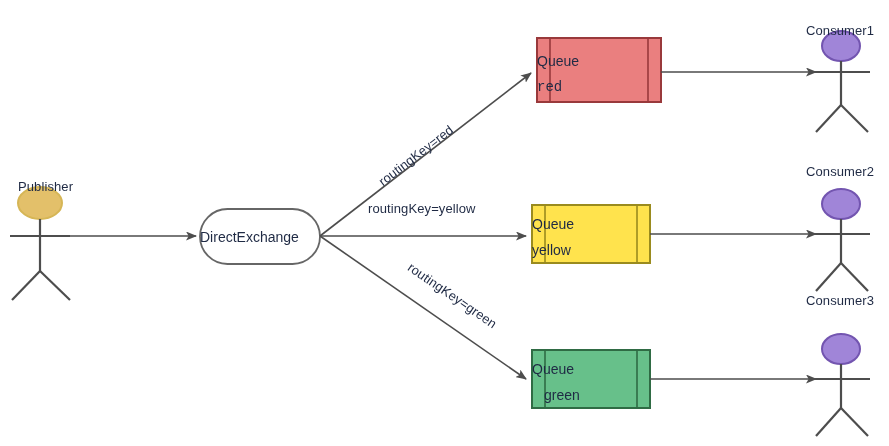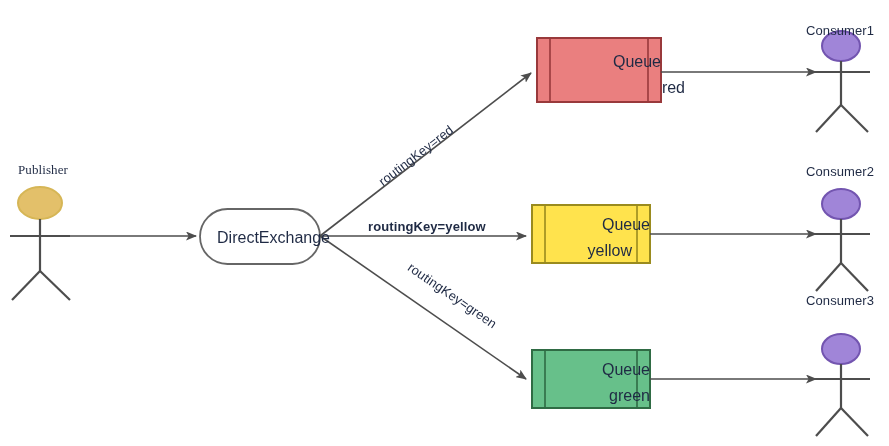--- a/index.html
+++ b/index.html
@@ -1,22 +1,22 @@
 <!DOCTYPE html>
 <html><head>
 <meta charset="utf-8">
 <style>
   html,body{margin:0;padding:0;background:#ffffff;}
   body{width:889px;height:446px;position:relative;overflow:hidden;
        font-family:"Liberation Sans","DejaVu Sans",sans-serif;}
   #canvas{position:absolute;left:0;top:0;width:889px;height:446px;}
   .lbl{position:absolute;white-space:nowrap;color:#1f2a44;font-size:13px;
        line-height:1;letter-spacing:.1px;}
-  .node-text{position:absolute;white-space:nowrap;color:#1f2a44;font-size:16px;
-       text-align:right;line-height:1;}
+  .node-text{position:absolute;white-space:nowrap;color:#1f2a44;font-size:14px;
+       text-align:left;line-height:1;}
   .rot{transform-origin:50% 50%;}
 </style>
 </head>
 <body>
 
 <svg id="canvas" viewBox="0 0 889 446" xmlns="http://www.w3.org/2000/svg">
   <defs>
     <marker id="arw" markerWidth="11" markerHeight="9" refX="10" refY="4.5" orient="auto" markerUnits="userSpaceOnUse">
       <path d="M0,0 L11,4.5 L0,9 L2.6,4.5 Z" fill="#4d4d4d"></path>
     </marker>
@@ -77,34 +77,34 @@
 
   <g>
     <ellipse cx="841" cy="349" rx="19" ry="15" fill="#a085d8" stroke="#7355b0" stroke-width="2"></ellipse>
     <line x1="841" y1="364" x2="841" y2="408" stroke="#4d4d4d" stroke-width="2.2"></line>
     <line x1="812" y1="379" x2="870" y2="379" stroke="#4d4d4d" stroke-width="2.2"></line>
     <line x1="841" y1="408" x2="816" y2="436" stroke="#4d4d4d" stroke-width="2.2"></line>
     <line x1="841" y1="408" x2="868" y2="436" stroke="#4d4d4d" stroke-width="2.2"></line>
   </g>
 </svg>
 
-<div class="lbl" style="left:18px;top:163px;font-family:Liberation Serif, serif;">Publisher</div>
+<div class="lbl" style="left:18px;top:180px;">Publisher</div>
 
 <div class="node-text" style="left:200px;top:230px;width:130px;">DirectExchange</div>
 
 <div class="lbl rot" style="left:371px;top:149px;transform:rotate(-37.5deg);">routingKey=red</div>
 
-<div class="lbl" style="left:368px;top:220px;font-weight:bold;">routingKey=yellow</div>
+<div class="lbl" style="left:368px;top:202px;">routingKey=yellow</div>
 
 <div class="lbl rot" style="left:400px;top:289px;transform:rotate(34.5deg);">routingKey=green</div>
 
 <div class="node-text" style="left:537px;top:54px;width:124px;">Queue</div>
-<div class="node-text" style="left:537px;top:80px;width:148px;">red</div>
+<div class="node-text" style="left:537px;top:80px;width:148px;font-family:Liberation Mono, monospace;">red</div>
 
 <div class="node-text" style="left:532px;top:217px;width:118px;">Queue</div>
 <div class="node-text" style="left:532px;top:243px;width:100px;">yellow</div>
 
 <div class="node-text" style="left:532px;top:362px;width:118px;">Queue</div>
-<div class="node-text" style="left:532px;top:388px;width:118px;">green</div>
+<div class="node-text" style="left:532px;top:388px;width:118px;padding-left:12px;">green</div>
 
 <div class="lbl" style="left:806px;top:24px;">Consumer1</div>
 <div class="lbl" style="left:806px;top:165px;">Consumer2</div>
 <div class="lbl" style="left:806px;top:294px;">Consumer3</div>
 
 </body></html>

